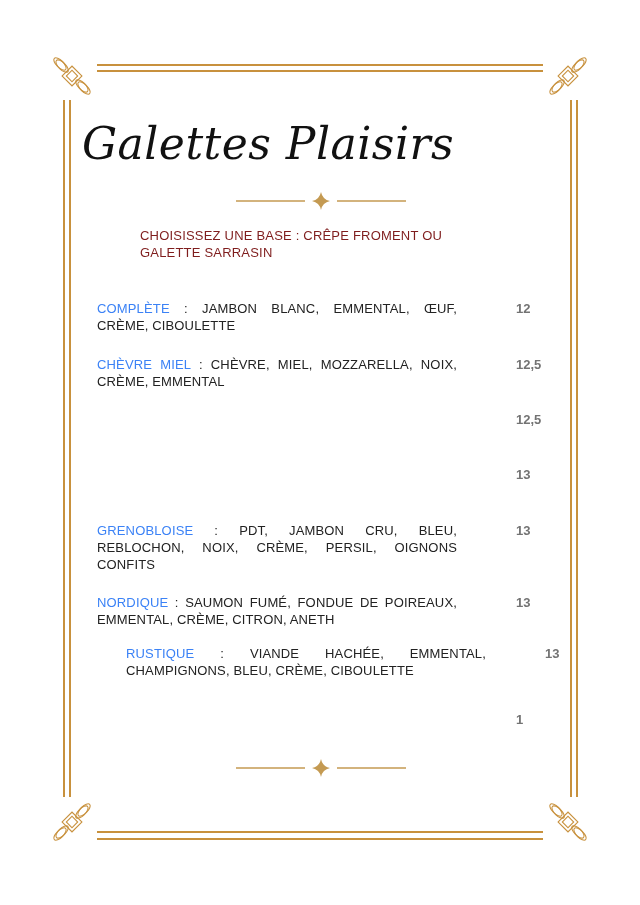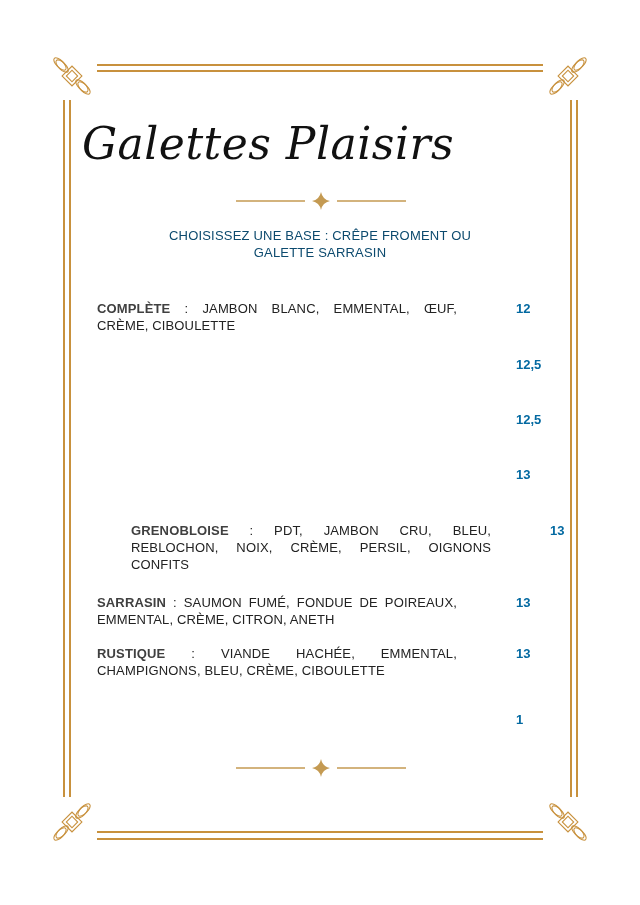--- a/index.html
+++ b/index.html
@@ -6,30 +6,30 @@
   body { width: 640px; height: 905px; position: relative; overflow: hidden;
          font-family: "DejaVu Sans", sans-serif; color: #1a1a1a; }
   .frame-line { position: absolute; background: #c8913d; }
   .h { height: 2px; }
   .v { width: 2px; }
   .corner { position: absolute; width: 48px; height: 48px; }
   .title { position: absolute; left: 0; width: 536px; top: 118px; text-align: center;
            font-family: "DejaVu Serif", serif; font-style: italic; font-size: 44px;
            color: #111; letter-spacing: 0.5px; }
   .divider { position: absolute; left: 0; width: 640px; height: 20px; }
-  .subtitle { position: absolute; left: 140px; width: 360px; top: 227px; text-align: center;
+  .subtitle { position: absolute; left: 140px; width: 360px; top: 227px; text-align: left;
               font-family: "Liberation Sans", sans-serif; font-size: 13px; line-height: 17px;
-              color: #0c4a6e; letter-spacing: 0.2px; }
+              color: #7f1d1d; letter-spacing: 0.2px; }
   .item { position: absolute; left: 97px; width: 445px; }
   .item .desc { width: 360px; text-align: justify; text-align-last: left;
                 font-family: "Liberation Sans", sans-serif; font-size: 13px; line-height: 17px;
                 color: #222; letter-spacing: 0.15px; }
-  .item .name { font-weight: bold; color: #404040; }
+  .item .name { font-weight: normal; color: #3b82f6; }
   .item .price { position: absolute; left: 419px; top: 0; font-family: "Liberation Sans", sans-serif;
-                 font-weight: bold; font-size: 13px; line-height: 17px; color: #0369a1; }
+                 font-weight: bold; font-size: 13px; line-height: 17px; color: #737373; }
 </style>
 </head>
 <body>
 
 <div class="frame-line h" style="left:97px; width:446px; top:64px;"></div>
 <div class="frame-line h" style="left:97px; width:446px; top:70px;"></div>
 <div class="frame-line h" style="left:97px; width:446px; top:831px;"></div>
 <div class="frame-line h" style="left:97px; width:446px; top:838px;"></div>
 <div class="frame-line v" style="left:63px; top:100px; height:697px;"></div>
 <div class="frame-line v" style="left:69px; top:100px; height:697px;"></div>
@@ -86,42 +86,43 @@
 </svg>
 
 <div class="subtitle">CHOISISSEZ UNE BASE :  CRÊPE FROMENT OU GALETTE SARRASIN</div>
 
 <div class="item" style="top:300px;">
   <div class="desc"><span class="name">COMPLÈTE</span><span> : </span><span>JAMBON BLANC, EMMENTAL, ŒUF, CRÈME, CIBOULETTE</span></div>
   <div class="price">12</div>
 </div>
 
 <div class="item" style="top:356px;">
+  <div class="desc"><span class="name">CHÈVRE MIEL</span><span> : </span><span>CHÈVRE, MIEL, MOZZARELLA, NOIX, CRÈME, EMMENTAL</span></div>
   <div class="price">12,5</div>
 </div>
 
 <div class="item" style="top:411px;">
   <div class="price">12,5</div>
 </div>
 
 <div class="item" style="top:466px;">
   <div class="price">13</div>
 </div>
 
-<div class="item" style="top:522px;margin-left:34px;">
+<div class="item" style="top:522px;">
   <div class="desc"><span class="name">GRENOBLOISE</span><span> : </span><span>PDT, JAMBON CRU, BLEU, REBLOCHON, NOIX, CRÈME, PERSIL, OIGNONS CONFITS</span></div>
   <div class="price">13</div>
 </div>
 
 <div class="item" style="top:594px;">
-  <div class="desc"><span class="name">SARRASIN</span><span> : </span><span>SAUMON FUMÉ, FONDUE DE POIREAUX, EMMENTAL, CRÈME, CITRON, ANETH</span></div>
+  <div class="desc"><span class="name">NORDIQUE</span><span> : </span><span>SAUMON FUMÉ, FONDUE DE POIREAUX, EMMENTAL, CRÈME, CITRON, ANETH</span></div>
   <div class="price">13</div>
 </div>
 
-<div class="item" style="top:645px;">
+<div class="item" style="top:645px;margin-left:29px;">
   <div class="desc"><span class="name">RUSTIQUE</span><span> : </span><span>VIANDE HACHÉE, EMMENTAL, CHAMPIGNONS, BLEU, CRÈME, CIBOULETTE</span></div>
   <div class="price">13</div>
 </div>
 
 <div class="item" style="top:711px;">
   <div class="price">1</div>
 </div>
 
 <svg class="divider" style="top:758px;" viewBox="0 0 640 20">
   <line x1="236" y1="10" x2="305" y2="10" stroke="#c49a52" stroke-width="1.3"></line>

